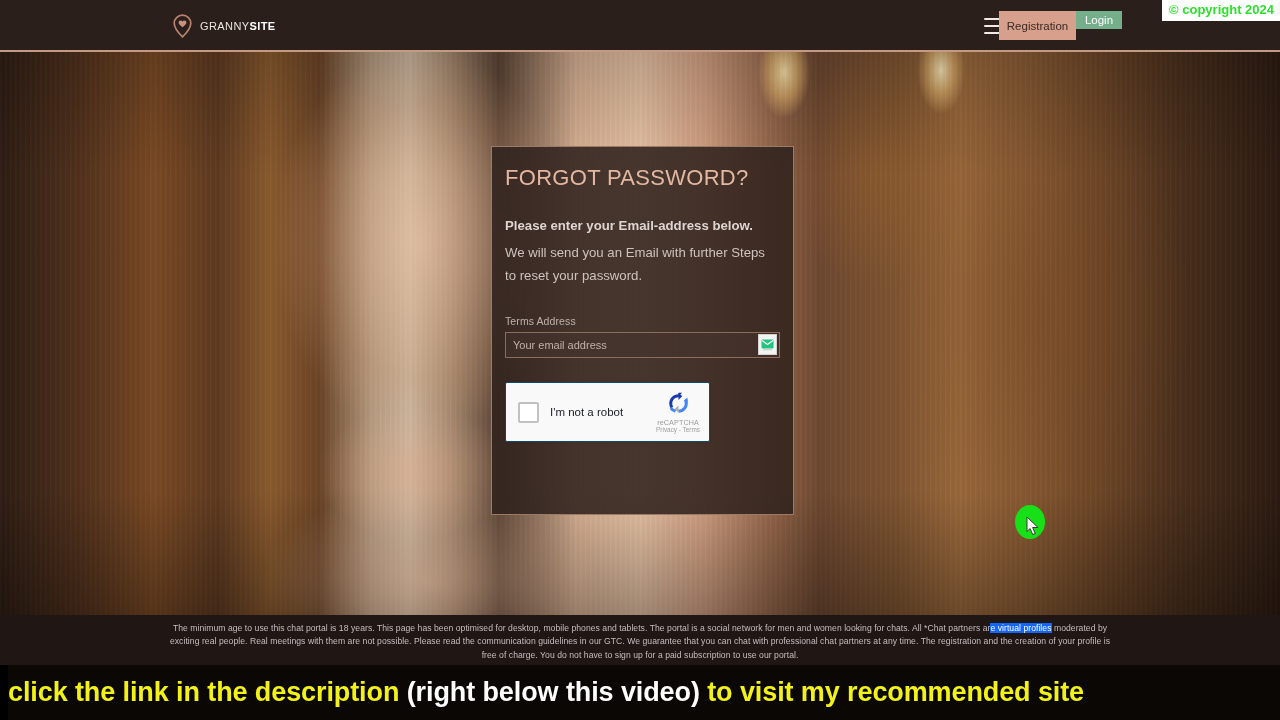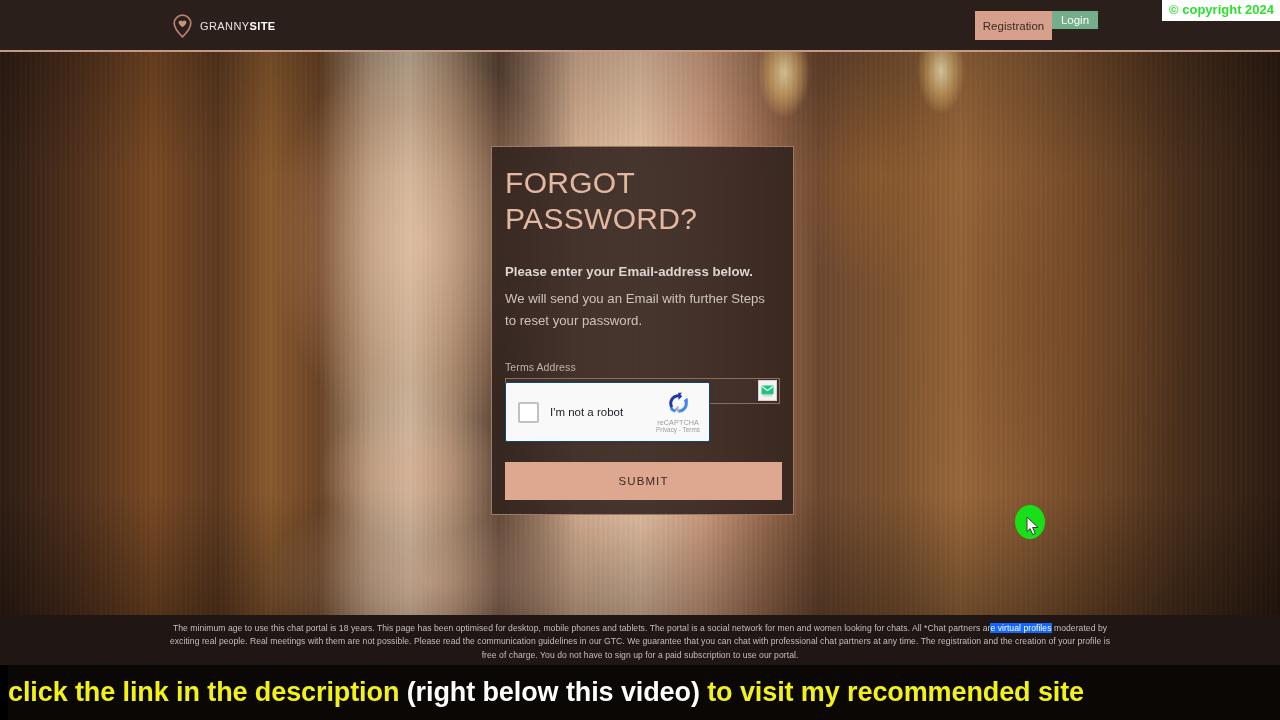--- a/index.html
+++ b/index.html
@@ -93,21 +93,21 @@
     padding: 2px 0;
     cursor: pointer;
   }
   .hamburger span {
     display: block; height: 2px; width: 24px;
     background: #efeae7; border-radius: 1px;
   }
 
   .nav-buttons {
     position: absolute;
-    right: 182px; top: 11px;
+    right: 158px; top: 11px;
     display: flex;
   }
   .btn-registration {
     width: 77px; height: 29px;
     background: #d7a08c;
     color: #3c2a23;
     font-size: 11.5px;
     display: flex; align-items: center; justify-content: center;
     cursor: pointer;
     border: none;
@@ -142,21 +142,21 @@
     position: absolute;
     left: 491px; top: 146px;
     width: 303px; height: 369px;
     background: rgba(48,34,30,0.88);
     border: 1px solid #9c7a68;
     padding: 0 13px;
     z-index: 15;
   }
   .card-title {
     margin-top: 18px;
-    font-size: 30px;
+    font-size: 22px;
     font-weight: 400;
     color: #e3b7a0;
     letter-spacing: .3px;
     line-height: 1.2;
   }
   .card-lead {
     margin-top: 28px;
     font-size: 13.2px;
     font-weight: 700;
     color: #ded6d2;
@@ -366,21 +366,20 @@
           <path d="M16 3.2v4.3l4.4-4.3z" fill="#1c3aa9"></path>
           <path d="M26.4 9.3A11 11 0 0 1 27 15.9c0 6.1-4.9 11-11 11v-3.7c4.1 0 7.4-3.3 7.4-7.3 0-1.3-.4-2.6-1-3.7z" fill="#4285f4"></path>
           <path d="M16 26.9l-4.4-4.3 4.4-4.3z" fill="#ababab"></path>
           <path d="M5.6 22.6a11 11 0 0 0 6 4.1l1.8-3.3a7.4 7.4 0 0 1-5.2-3.4z" fill="#4285f4"></path>
         </svg>
         <div class="rc-name">reCAPTCHA</div>
         <div class="rc-terms">Privacy - Terms</div>
       </div>
     </div>
 
-    <button class="btn-submit">SUBMIT</button>
   </div>
 
   <div class="click-dot"></div>
   <svg class="cursor" width="14" height="20" viewBox="0 0 14 20">
     <path d="M1 1l11 10.5H6.6l2.7 6-2.6 1.1-2.6-6L1 15.6z" fill="#ffffff" stroke="#3a3a3a" stroke-width="1"></path>
   </svg>
 
   <div class="footer">
     <p><span>The minimum age to use this chat portal is 18 years. This page has been optimised for desktop, mobile phones and tablets. The portal is a social network for men and women looking for chats. All *Chat partners ar</span><span class="sel">e virtual profiles</span><span> moderated by exciting</span>
       <span>real people. Real meetings with them are not possible. Please read the communication guidelines in our GTC. We guarantee that you can chat with professional chat partners at any time. The registration and the creation of your profile is free of charge.</span>

